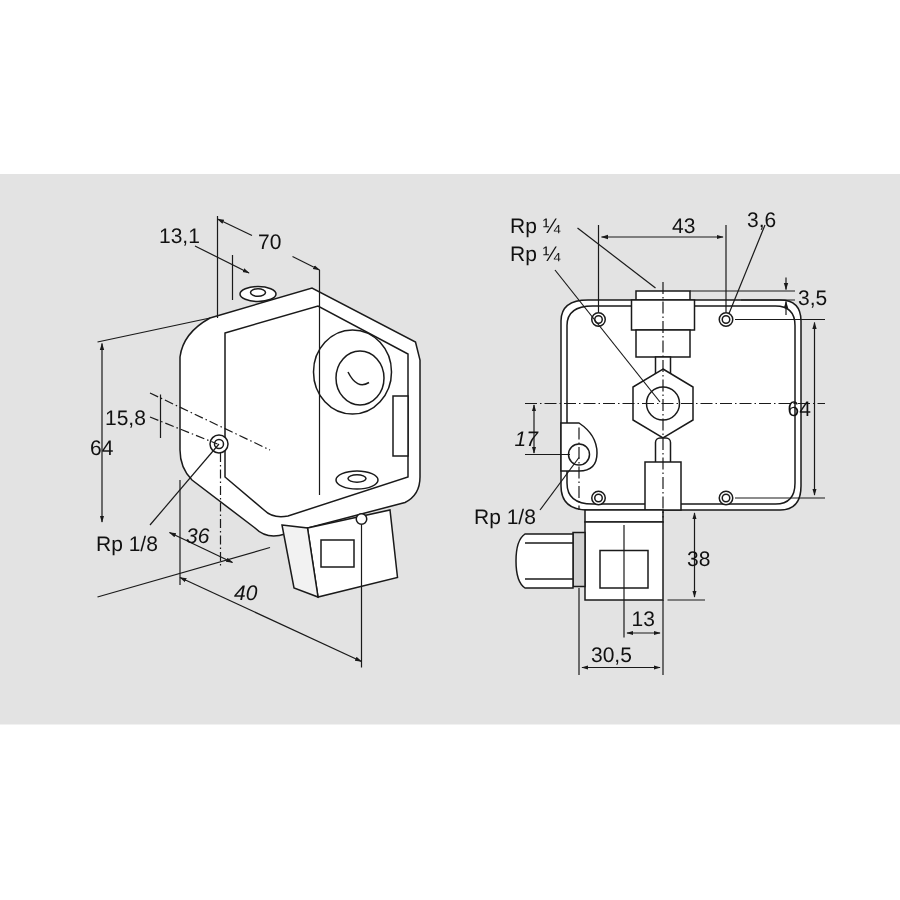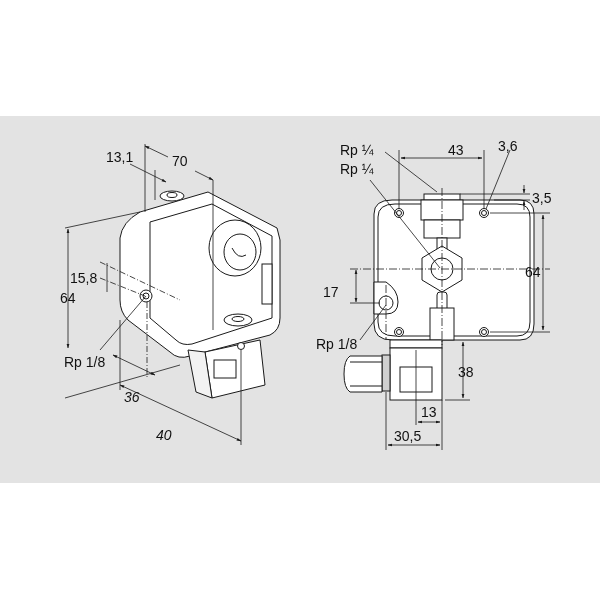--- a/index.html
+++ b/index.html
@@ -8,21 +8,21 @@
     font-family: "Liberation Sans", sans-serif;
   }
   .panel {
     position: absolute; left: 0; top: 116px; width: 600px; height: 367px;
     background: #e3e3e3;
   }
   svg { position: absolute; left: 0; top: 0; }
   .dim-label {
     position: absolute; font-size: 14px; color: #111; white-space: nowrap; line-height: 1;
   }
-  .italic { font-style: italic; margin-top: 40px; }
+  .italic { font-style: italic; }
 </style>
 </head>
 <body>
 
 <div class="panel"></div>
 
 <svg width="600" height="600" viewBox="0 0 600 600">
   <defs>
     <marker id="arr" viewBox="0 0 10 10" refX="9" refY="5" markerWidth="6" markerHeight="6" orient="auto-start-reverse">
       <path d="M0,2 L10,5 L0,8 z" fill="#1a1a1a"></path>
@@ -167,17 +167,17 @@
 <span class="dim-label" style="left:64px;top:355px;">Rp 1/8</span>
 <span class="dim-label italic" style="left:124px;top:350px;">36</span>
 <span class="dim-label italic" style="left:156px;top:388px;">40</span>
 
 <span class="dim-label" style="left:340px;top:143px;">Rp ¼</span>
 <span class="dim-label" style="left:340px;top:162px;">Rp ¼</span>
 <span class="dim-label" style="left:436px;top:143px;margin-left:12px;">43</span>
 <span class="dim-label" style="left:498px;top:139px;">3,6</span>
 <span class="dim-label" style="left:532px;top:191px;">3,5</span>
 <span class="dim-label" style="left:525px;top:265px;">64</span>
-<span class="dim-label" style="left:323px;top:285px;">17</span>
+<span class="dim-label" style="left:343px;top:285px;font-style:italic;">17</span>
 <span class="dim-label" style="left:316px;top:337px;">Rp 1/8</span>
 <span class="dim-label" style="left:458px;top:365px;text-align:center;">38</span>
 <span class="dim-label" style="left:421px;top:405px;text-align:center;">13</span>
 <span class="dim-label" style="left:394px;top:429px;">30,5</span>
 
 </body></html>

